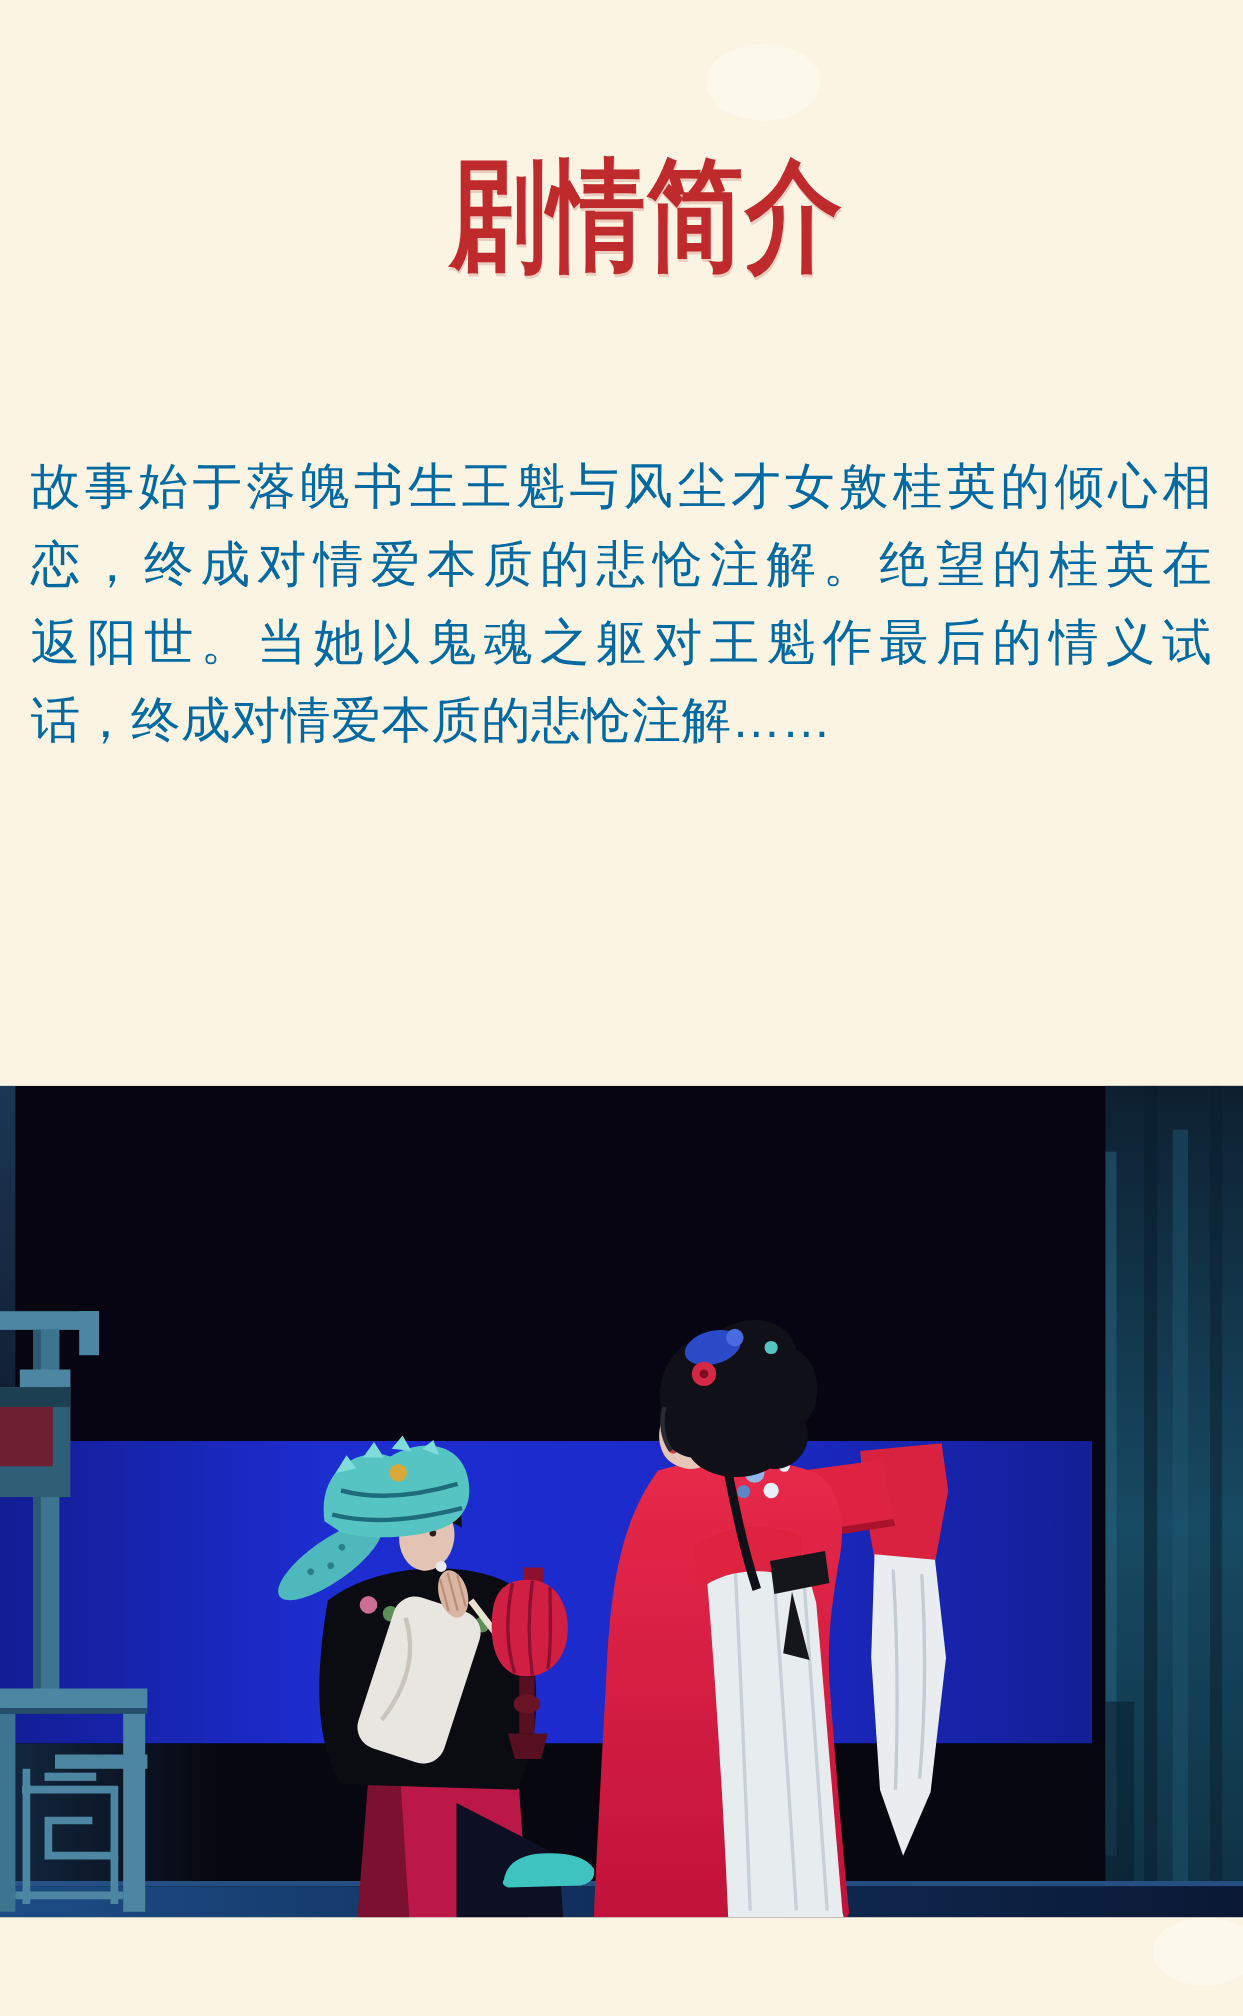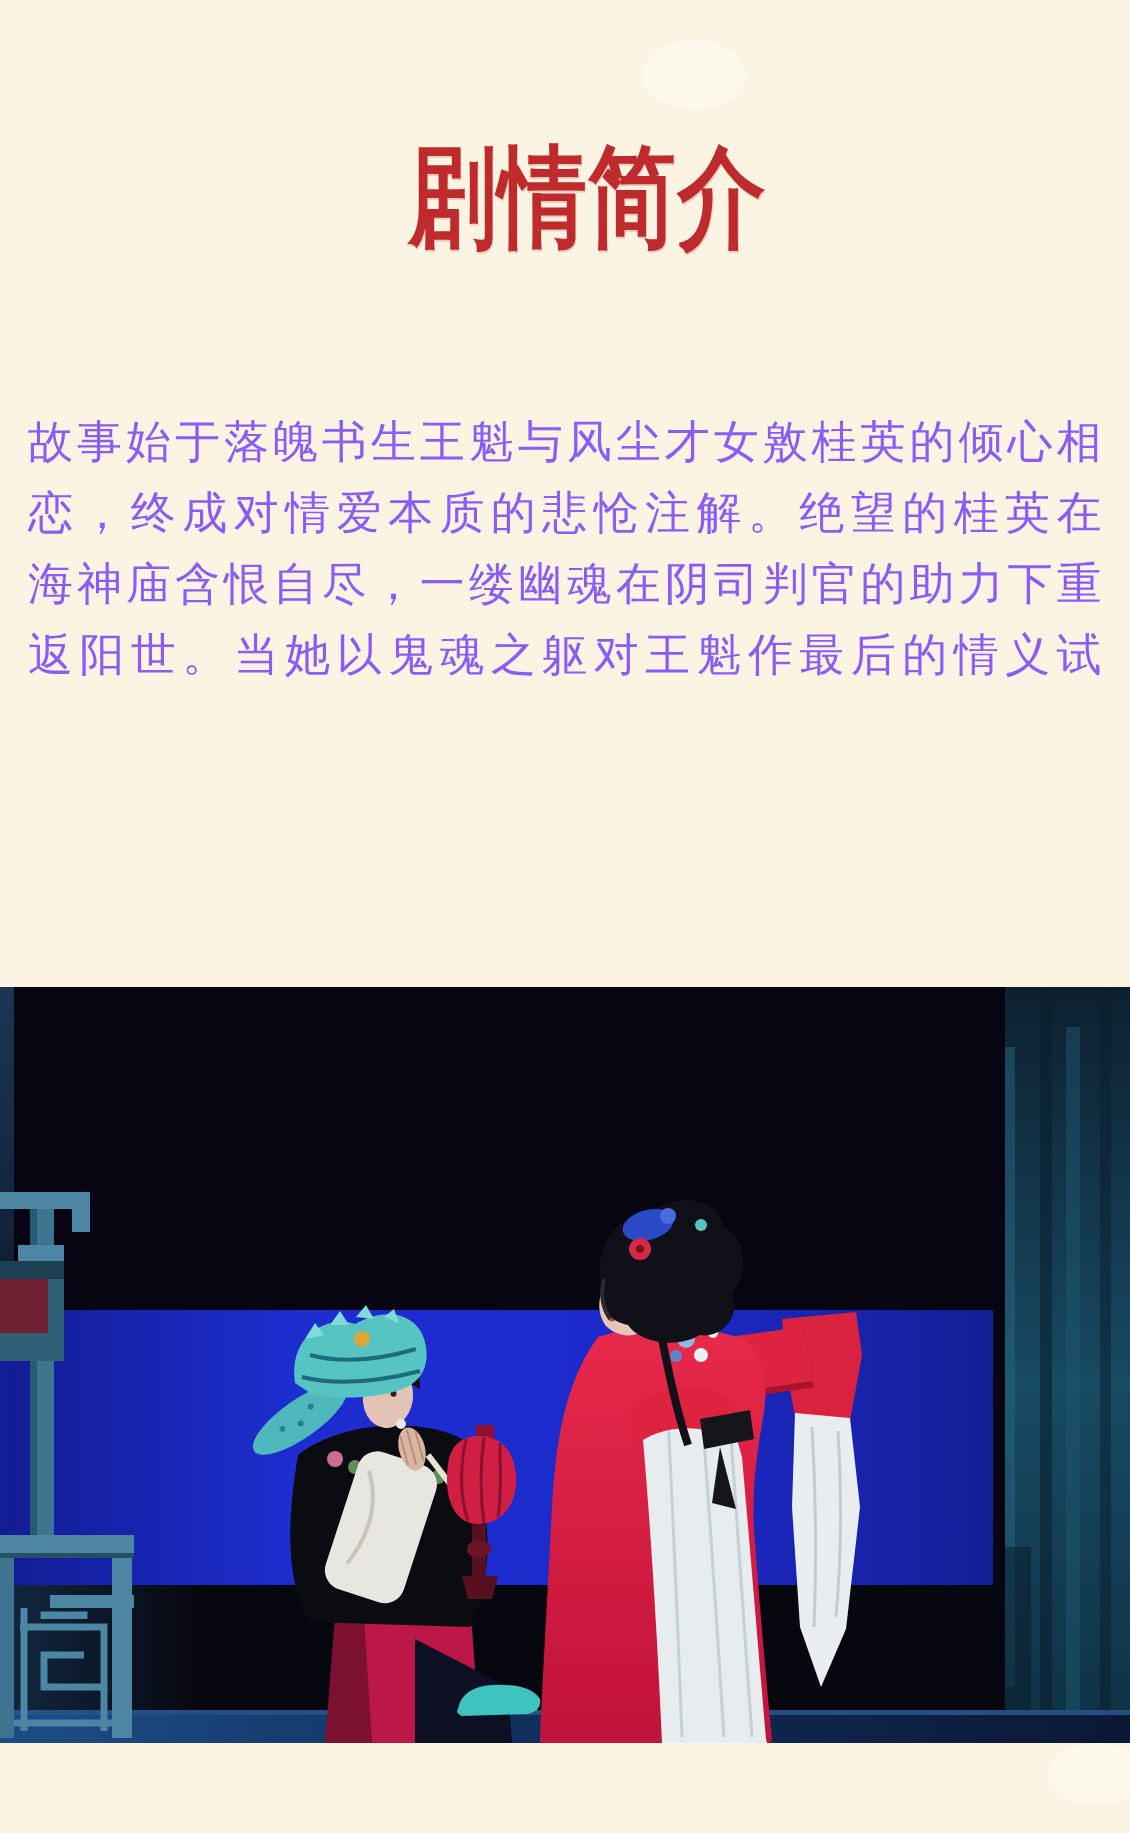--- a/index.html
+++ b/index.html
@@ -15,21 +15,21 @@
   .title{
     position:absolute;top:58px;left:0;width:100%;
     text-align:center;color:#bf2a2d;
     font-size:110px;line-height:130px;font-weight:900;padding-left:23px;
   }
   .title .inner{display:inline-block;transform:scaleX(.8);letter-spacing:2px;
     text-shadow:1px 2px 0 rgba(150,25,25,.18);}
 
   .synopsis{
     position:absolute;top:406px;left:28px;right:28px;
-    color:#8b5cf6;font-size:45px;font-weight:500;
+    color:#0369a1;font-size:45px;font-weight:500;
   }
   .syn-line{
     height:71px;line-height:71px;letter-spacing:.5px;
     text-align:justify;text-align-last:justify;
   }
   .syn-line.last{text-align:left;text-align-last:left;}
 
   .stage-photo{position:absolute;top:987px;left:0;width:1130px;height:756px;}
   .stage-photo svg{display:block;width:1130px;height:756px;}
 </style>
@@ -39,22 +39,22 @@
 <div class="page">
 
   <div class="paper-highlight hl-1"></div>
   <div class="paper-highlight hl-2"></div>
 
   <h1 class="title"><span class="inner">剧情简介</span></h1>
 
   <div class="synopsis">
     <div class="syn-line">故事始于落魄书生王魁与风尘才女敫桂英的倾心相</div>
     <div class="syn-line">恋，终成对情爱本质的悲怆注解。绝望的桂英在</div>
-    <div class="syn-line">海神庙含恨自尽，一缕幽魂在阴司判官的助力下重</div>
     <div class="syn-line">返阳世。当她以鬼魂之躯对王魁作最后的情义试</div>
+    <div class="syn-line last">话，终成对情爱本质的悲怆注解……</div>
   </div>
 
   <div class="stage-photo">
     <svg viewBox="0 0 1130 756" xmlns="http://www.w3.org/2000/svg">
       <defs>
         <linearGradient id="bandGrad" x1="0" y1="0" x2="1" y2="0">
           <stop offset="0" stop-color="#121d93"></stop>
           <stop offset=".3" stop-color="#1d2dd0"></stop>
           <stop offset=".65" stop-color="#1c2acb"></stop>
           <stop offset="1" stop-color="#131f96"></stop>

